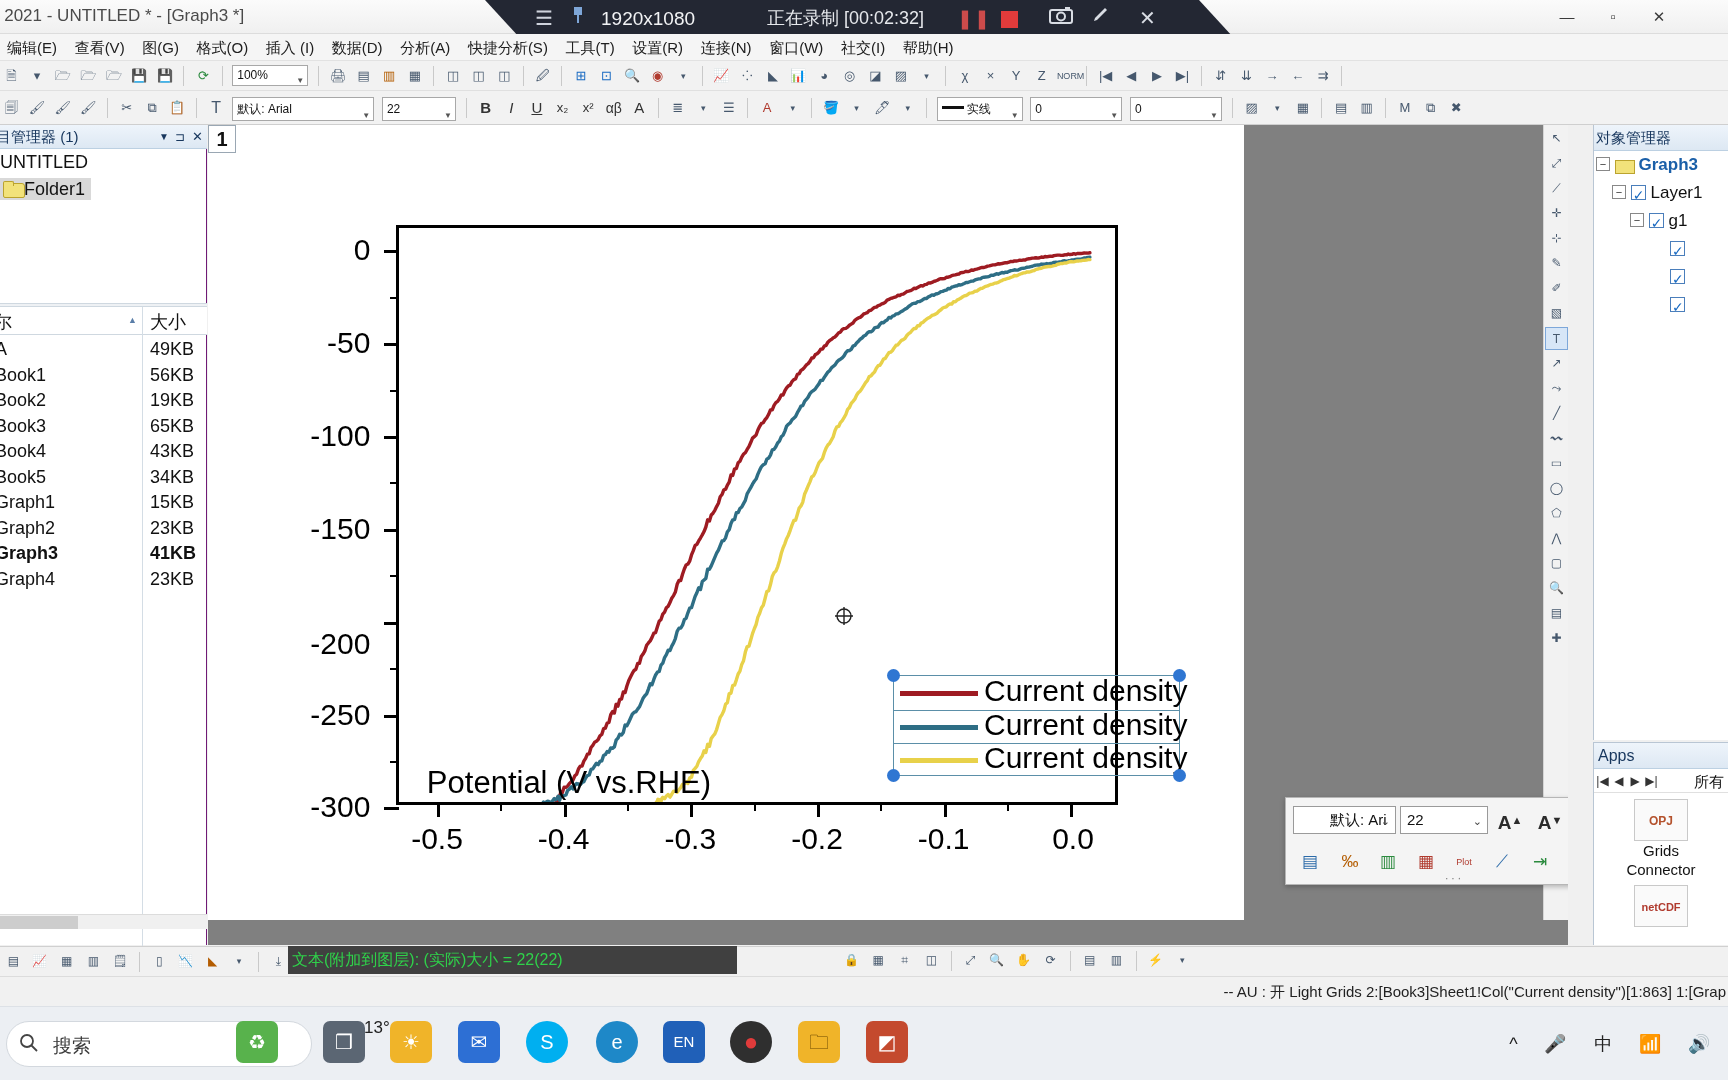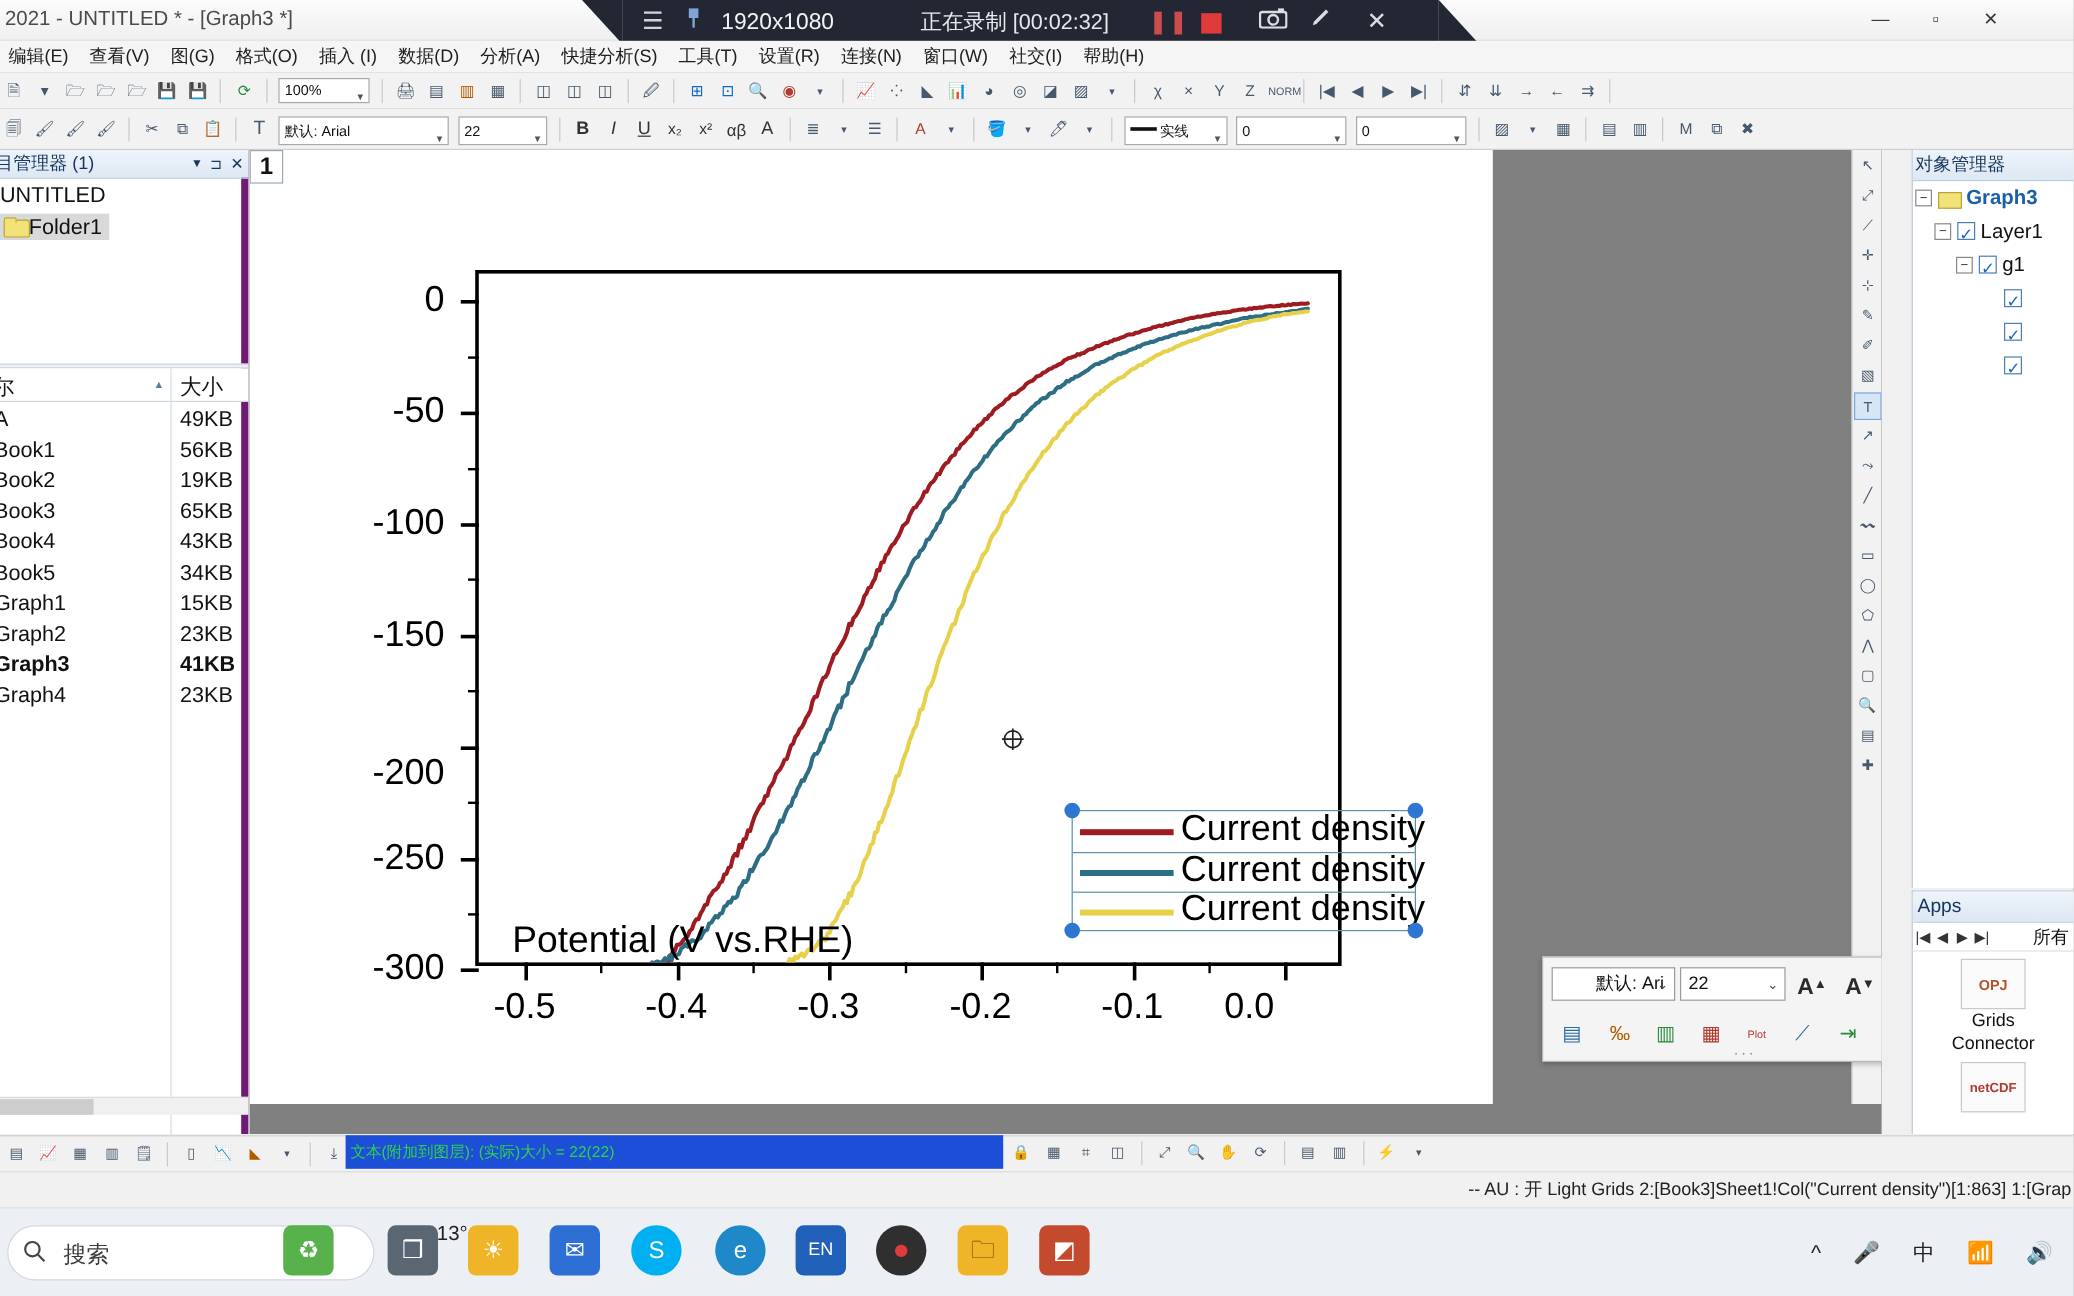--- a/index.html
+++ b/index.html
@@ -74,21 +74,21 @@
     background:#c9c9c9; vertical-align:top;}
   .tb-combo{
     display:inline-block; height:21px; margin:4px 2px 0 2px; vertical-align:top;
     border:1px solid #a8a8a8; background:#fff; font-size:12px;
     line-height:19px; padding:0 14px 0 4px; position:relative; color:#111;
   }
   .tb-combo .cv{ position:absolute; right:3px; top:5px; font-size:8px; color:#555;}
   
   #leftpanel{
     position:absolute; left:0; top:125px; width:207px; height:820px;
-    background:#fff; border-right:6px solid #701a75;
+    background:#fff; border-right:1px solid #701a75;
   }
   #lp-title{
     position:absolute; left:0; top:0; width:207px; height:24px;
     background:linear-gradient(#eef4fb,#dde8f3); border-bottom:1px solid #bcd0e2;
     font-size:15px; color:#17365d; line-height:24px; padding-left:0px;
   }
   #lp-title-text{position:absolute; left:-4px; top:0;}
   #lp-arrow{position:absolute; right:38px; top:0; font-size:10px;}
   #lp-pin{position:absolute; right:22px; top:0; font-size:12px;}
   #lp-close{position:absolute; right:4px; top:0; font-size:13px;}
@@ -224,22 +224,22 @@
   .app-name{ font-size:15px; color:#111; line-height:19px;}
   
   #bottombar{
     position:absolute; left:0; top:946px; width:1728px; height:30px;
     background:#f1f1f1; border-top:1px solid #d0d0d0;
   }
   #bb-left{ position:absolute; left:2px; top:0; height:30px;}
   .bb-btn{ display:inline-block; width:21px; height:23px; margin:3px 1px 0 1px;
     text-align:center; line-height:23px; font-size:12px; color:#46586d; vertical-align:top;}
   #statusmsg{
-    position:absolute; left:288px; top:946px; width:548px; height:28px;
-    background:#1d4ed8; color:#2fd14a; font-size:13px; line-height:28px; padding-left:4px;
+    position:absolute; left:288px; top:946px; width:449px; height:28px;
+    background:#404040; color:#2fd14a; font-size:16px; line-height:28px; padding-left:4px;
     white-space:nowrap; overflow:hidden;
   }
   #bb-right{ position:absolute; left:840px; top:946px; height:30px;}
   #statusline{
     position:absolute; left:0; top:976px; width:1728px; height:30px;
     background:#f1f1f1; border-top:1px solid #dcdcdc; font-size:15px; color:#222;
     line-height:30px; text-align:right; padding-right:2px; white-space:nowrap; overflow:hidden;
   }
   
   #taskbar{
@@ -550,21 +550,21 @@
       <div class="xtick" style="left:291.3px"></div>
       <div class="xlabel" style="left:291.3px">-0.3</div>
       <div class="xtick minor" style="left:354.6px"></div>
       <div class="xtick" style="left:418px"></div>
       <div class="xlabel" style="left:418px">-0.2</div>
       <div class="xtick minor" style="left:481.3px"></div>
       <div class="xtick" style="left:544.6px"></div>
       <div class="xlabel" style="left:544.6px">-0.1</div>
       <div class="xtick minor" style="left:608px"></div>
       <div class="xtick" style="left:671.3px"></div>
-      <div class="xlabel" style="left:642px">0.0</div>
+      <div class="xlabel" style="left:674px">0.0</div>
 
       <svg id="curves" width="716" height="574" viewBox="0 0 716 574" style="position:absolute;left:0;top:0;">
         <g id="curve-group">
             <path d="M690.88,24.76L689.08,25.12L687.29,25.07L685.49,24.85L683.70,25.23L681.90,25.47L680.11,25.33L678.32,25.43L676.52,26.23L674.73,25.62L672.93,26.38L671.14,26.53L669.34,26.02L667.55,26.90L665.75,26.77L663.96,27.26L662.17,27.42L660.37,27.13L658.58,27.12L656.78,27.41L654.99,27.66L653.19,28.42L651.40,28.15L649.60,28.45L647.81,28.90L646.02,28.51L644.22,29.41L642.43,28.98L640.63,29.74L638.84,30.10L637.04,29.77L635.25,30.02L633.45,30.17L631.66,30.47L629.86,30.72L628.07,31.06L626.28,31.95L624.48,31.94L622.69,32.38L620.89,32.18L619.10,32.70L617.30,33.03L615.51,32.85L613.71,33.62L611.92,33.43L610.13,34.05L608.33,34.71L606.54,34.79L604.74,35.02L602.95,35.50L601.15,35.94L599.36,35.75L597.56,36.30L595.77,36.87L593.97,36.85L592.18,37.30L590.39,37.81L588.59,38.10L586.80,38.90L585.00,39.51L583.21,39.46L581.41,39.99L579.62,40.52L577.82,41.15L576.03,41.44L574.24,42.30L572.44,42.03L570.65,43.09L568.85,43.64L567.06,43.32L565.26,44.04L563.47,44.55L561.67,44.73L559.88,46.01L558.09,46.28L556.29,46.90L554.50,47.16L552.70,47.63L550.91,48.67L549.11,49.24L547.32,49.27L545.52,50.53L543.73,50.72L541.93,50.66L540.14,51.19L538.35,52.25L536.55,52.99L534.76,53.47L532.96,54.45L531.17,55.06L529.37,55.02L527.58,56.39L525.78,56.65L523.99,58.00L522.20,57.59L520.40,58.49L518.61,59.47L516.81,60.49L515.02,60.27L513.22,61.79L511.43,62.67L509.63,63.14L507.84,63.48L506.05,64.85L504.25,66.16L502.46,66.34L500.66,67.59L498.87,67.09L497.07,68.93L495.28,69.27L493.48,70.03L491.69,70.36L489.89,71.41L488.10,72.07L486.31,74.23L484.51,75.34L482.72,75.96L480.92,77.18L479.13,77.59L477.33,79.10L475.54,79.42L473.74,80.74L471.95,82.26L470.16,82.60L468.36,84.56L466.57,85.27L464.77,85.78L462.98,87.85L461.18,89.39L459.39,89.96L457.59,90.99L455.80,92.34L454.01,94.96L452.21,96.15L450.42,97.29L448.62,99.18L446.83,100.33L445.03,100.60L443.24,101.60L441.44,104.09L439.65,104.76L437.85,107.02L436.06,108.95L434.27,109.77L432.47,111.39L430.68,112.49L428.88,114.20L427.09,117.40L425.29,118.12L423.50,121.12L421.70,121.19L419.91,124.05L418.12,125.81L416.32,126.61L414.53,129.73L412.73,130.03L410.94,133.35L409.14,135.66L407.35,136.90L405.55,139.36L403.76,141.25L401.96,142.34L400.17,145.74L398.38,146.38L396.58,150.99L394.79,151.67L392.99,153.59L391.20,157.09L389.40,157.90L387.61,159.93L385.81,162.96L384.02,167.07L382.23,166.99L380.43,170.78L378.64,173.41L376.84,174.66L375.05,177.37L373.25,181.81L371.46,181.86L369.66,186.27L367.87,189.55L366.08,191.64L364.28,194.69L362.49,195.27L360.69,198.27L358.90,201.96L357.10,207.05L355.31,208.63L353.51,210.12L351.72,214.54L349.92,218.58L348.13,221.47L346.34,224.74L344.54,226.03L342.75,229.11L340.95,233.24L339.16,234.83L337.36,240.49L335.57,240.81L333.77,247.42L331.98,247.01L330.19,254.16L328.39,257.07L326.60,261.26L324.80,261.95L323.01,266.53L321.21,268.81L319.42,275.30L317.62,278.60L315.83,282.33L314.04,285.19L312.24,287.04L310.45,292.89L308.65,291.88L306.86,299.00L305.06,303.53L303.27,306.91L301.47,310.02L299.68,312.93L297.88,316.36L296.09,317.47L294.30,322.63L292.50,326.93L290.71,333.10L288.91,336.08L287.12,336.94L285.32,340.98L283.53,346.28L281.73,352.51L279.94,352.56L278.15,356.26L276.35,364.10L274.56,367.60L272.76,370.20L270.97,374.59L269.17,378.16L267.38,379.76L265.58,384.04L263.79,386.09L261.99,391.49L260.20,393.16L258.41,398.79L256.61,404.55L254.82,405.08L253.02,409.40L251.23,412.85L249.43,414.95L247.64,417.25L245.84,422.96L244.05,426.10L242.26,428.53L240.46,435.33L238.67,435.40L236.87,441.28L235.08,442.47L233.28,445.41L231.49,448.96L229.69,452.79L227.90,458.08L226.11,464.50L224.31,463.99L222.52,471.06L220.72,471.41L218.93,478.18L217.13,476.18L215.34,485.15L213.54,483.64L211.75,486.70L209.95,494.42L208.16,495.12L206.37,500.11L204.57,500.71L202.78,506.47L200.98,507.78L199.19,511.58L197.39,513.35L195.60,514.25L193.80,517.30L192.01,519.46L190.22,525.79L188.42,526.12L186.63,530.39L184.83,533.19L183.04,538.08L181.24,538.08L179.45,540.99L177.65,546.16L175.86,547.76L174.07,551.92L172.27,553.61L170.48,555.37L168.68,558.06L166.89,559.36L165.09,559.32L163.30,564.62L162.85,564.99L162.40,563.71L161.95,564.23L161.50,564.88L161.06,567.73L160.61,567.32L160.16,571.83L159.71,572.11L159.26,570.87L158.81,568.83L158.36,571.14L157.91,575.51L157.47,575.16L157.02,574.00" fill="none" stroke="#9e1b22" stroke-width="3.4" stroke-linejoin="round" stroke-linecap="round"></path>
             <path d="M690.88,29.22L689.08,29.45L687.29,29.77L685.49,29.97L683.70,30.57L681.90,31.15L680.11,31.26L678.32,31.13L676.52,31.37L674.73,31.85L672.93,31.96L671.14,32.57L669.34,32.78L667.55,33.29L665.75,32.77L663.96,32.98L662.17,34.01L660.37,34.00L658.58,34.32L656.78,34.18L654.99,34.33L653.19,35.32L651.40,35.49L649.60,35.85L647.81,35.57L646.02,36.18L644.22,36.26L642.43,36.07L640.63,37.04L638.84,37.01L637.04,37.11L635.25,37.52L633.45,38.22L631.66,38.58L629.86,39.08L628.07,39.21L626.28,39.80L624.48,40.29L622.69,40.43L620.89,41.12L619.10,41.94L617.30,42.15L615.51,41.79L613.71,42.32L611.92,42.57L610.13,43.33L608.33,44.27L606.54,44.11L604.74,44.93L602.95,44.53L601.15,45.32L599.36,46.20L597.56,45.75L595.77,46.63L593.97,47.41L592.18,47.15L590.39,48.36L588.59,48.89L586.80,49.05L585.00,49.19L583.21,49.57L581.41,50.91L579.62,50.89L577.82,51.39L576.03,51.98L574.24,52.98L572.44,53.10L570.65,53.77L568.85,54.57L567.06,54.46L565.26,55.45L563.47,56.31L561.67,57.01L559.88,56.72L558.09,57.81L556.29,58.02L554.50,58.64L552.70,59.20L550.91,60.86L549.11,60.48L547.32,62.19L545.52,62.48L543.73,63.35L541.93,63.60L540.14,64.96L538.35,65.77L536.55,66.05L534.76,67.24L532.96,66.88L531.17,68.10L529.37,68.85L527.58,70.57L525.78,70.55L523.99,71.55L522.20,72.75L520.40,73.64L518.61,73.63L516.81,75.33L515.02,75.26L513.22,75.91L511.43,77.27L509.63,78.48L507.84,80.25L506.05,81.14L504.25,82.41L502.46,83.46L500.66,84.70L498.87,85.71L497.07,85.83L495.28,87.69L493.48,88.12L491.69,89.93L489.89,89.41L488.10,92.10L486.31,93.08L484.51,94.82L482.72,94.46L480.92,96.23L479.13,98.99L477.33,99.46L475.54,99.99L473.74,102.61L471.95,103.90L470.16,103.73L468.36,104.94L466.57,107.27L464.77,108.00L462.98,110.02L461.18,111.24L459.39,113.30L457.59,114.99L455.80,117.40L454.01,118.13L452.21,121.32L450.42,122.53L448.62,122.78L446.83,124.60L445.03,127.85L443.24,129.87L441.44,131.20L439.65,132.30L437.85,134.06L436.06,136.97L434.27,138.32L432.47,139.83L430.68,142.69L428.88,144.06L427.09,146.70L425.29,149.36L423.50,152.41L421.70,152.34L419.91,155.87L418.12,158.22L416.32,160.89L414.53,162.55L412.73,163.62L410.94,165.66L409.14,169.10L407.35,171.42L405.55,173.48L403.76,177.64L401.96,178.12L400.17,181.71L398.38,184.67L396.58,188.55L394.79,190.22L392.99,191.83L391.20,194.83L389.40,196.23L387.61,198.15L385.81,203.35L384.02,207.29L382.23,208.80L380.43,213.15L378.64,215.01L376.84,218.79L375.05,221.36L373.25,221.93L371.46,227.12L369.66,230.04L367.87,231.14L366.08,235.82L364.28,236.79L362.49,238.58L360.69,242.11L358.90,246.17L357.10,251.04L355.31,253.24L353.51,256.17L351.72,259.59L349.92,262.74L348.13,265.84L346.34,272.41L344.54,275.61L342.75,279.02L340.95,280.58L339.16,284.50L337.36,284.64L335.57,291.49L333.77,291.85L331.98,295.49L330.19,301.74L328.39,303.76L326.60,309.80L324.80,312.65L323.01,313.01L321.21,317.57L319.42,322.04L317.62,325.20L315.83,329.34L314.04,333.64L312.24,337.89L310.45,341.22L308.65,341.12L306.86,350.41L305.06,351.93L303.27,353.51L301.47,361.52L299.68,359.91L297.88,364.74L296.09,368.42L294.30,374.04L292.50,379.66L290.71,380.16L288.91,384.81L287.12,390.26L285.32,391.69L283.53,397.21L281.73,400.09L279.94,400.26L278.15,403.30L276.35,410.53L274.56,414.88L272.76,418.08L270.97,422.53L269.17,422.28L267.38,426.56L265.58,429.61L263.79,435.15L261.99,437.16L260.20,443.49L258.41,444.13L256.61,446.98L254.82,451.48L253.02,456.80L251.23,455.81L249.43,461.03L247.64,465.80L245.84,467.73L244.05,470.32L242.26,474.63L240.46,478.83L238.67,481.14L236.87,483.69L235.08,484.33L233.28,486.23L231.49,490.23L229.69,494.25L227.90,497.84L226.11,496.93L224.31,504.52L222.52,507.01L220.72,506.21L218.93,510.22L217.13,512.19L215.34,518.94L213.54,520.37L211.75,519.91L209.95,524.14L208.16,523.49L206.37,526.56L204.57,527.49L202.78,532.91L200.98,533.46L199.19,536.61L197.39,535.26L195.60,538.01L193.80,540.89L192.01,541.47L190.22,546.92L188.42,547.52L186.63,550.08L184.83,553.74L183.04,554.58L181.24,556.76L179.45,556.01L177.65,555.52L175.86,557.40L174.07,560.93L172.27,558.73L170.48,561.03L168.68,562.34L166.89,567.02L165.09,567.73L163.30,567.87L161.95,568.11L160.61,572.21L159.26,568.14L157.91,570.55L156.57,571.76L155.22,570.53L153.88,572.43L152.53,573.83L151.19,574.72L149.84,573.48L148.49,573.26L147.15,573.92L145.80,575.56L144.46,574.00" fill="none" stroke="#2e6e85" stroke-width="3.4" stroke-linejoin="round" stroke-linecap="round"></path>
             <path d="M690.88,31.62L689.08,31.55L687.29,32.13L685.49,32.23L683.70,32.42L681.90,32.70L680.11,32.93L678.32,32.94L676.52,33.46L674.73,33.87L672.93,33.70L671.14,33.74L669.34,34.18L667.55,34.97L665.75,34.91L663.96,35.44L662.17,35.41L660.37,36.01L658.58,36.24L656.78,37.38L654.99,37.62L653.19,38.14L651.40,38.50L649.60,38.54L647.81,38.76L646.02,39.00L644.22,39.40L642.43,40.21L640.63,40.47L638.84,41.01L637.04,41.41L635.25,42.52L633.45,42.90L631.66,43.58L629.86,44.01L628.07,43.88L626.28,44.70L624.48,44.87L622.69,45.53L620.89,46.24L619.10,47.07L617.30,47.82L615.51,47.53L613.71,48.75L611.92,49.32L610.13,50.15L608.33,50.49L606.54,51.25L604.74,51.58L602.95,52.60L601.15,53.20L599.36,54.34L597.56,55.02L595.77,55.12L593.97,56.11L592.18,56.32L590.39,57.00L588.59,57.95L586.80,58.34L585.00,59.21L583.21,60.33L581.41,60.54L579.62,61.76L577.82,63.04L576.03,63.21L574.24,64.48L572.44,64.82L570.65,65.11L568.85,66.45L567.06,67.48L565.26,67.88L563.47,68.96L561.67,70.32L559.88,71.21L558.09,72.10L556.29,73.89L554.50,73.82L552.70,76.16L550.91,75.89L549.11,76.95L547.32,78.76L545.52,79.28L543.73,79.99L541.93,81.77L540.14,83.00L538.35,84.96L536.55,86.15L534.76,86.85L532.96,87.44L531.17,89.11L529.37,89.93L527.58,91.20L525.78,92.51L523.99,94.43L522.20,95.05L520.40,97.81L518.61,97.68L516.81,100.61L515.02,100.56L513.22,102.26L511.43,104.46L509.63,105.58L507.84,107.52L506.05,110.34L504.25,111.69L502.46,112.43L500.66,114.51L498.87,116.81L497.07,117.26L495.28,119.68L493.48,122.53L491.69,124.16L489.89,124.71L488.10,127.44L486.31,130.34L484.51,131.07L482.72,134.54L480.92,137.27L479.13,137.71L477.33,140.20L475.54,144.04L473.74,145.65L471.95,147.98L470.16,148.58L468.36,152.61L466.57,154.70L464.77,157.56L462.98,160.45L461.18,163.18L459.39,164.53L457.59,167.24L455.80,171.19L454.01,173.37L452.21,175.45L450.42,179.54L448.62,181.41L446.83,186.46L445.03,189.69L443.24,192.59L441.44,194.58L439.65,198.46L437.85,198.86L436.06,202.47L434.27,208.59L432.47,211.97L430.68,215.19L428.88,217.01L427.09,220.17L425.29,224.72L423.50,230.46L421.70,232.69L419.91,234.80L418.12,239.28L416.32,244.24L414.53,247.77L412.73,248.94L410.94,253.81L409.14,257.90L407.35,262.24L405.55,266.30L403.76,274.16L401.96,277.89L400.17,280.06L398.38,286.25L396.58,292.27L394.79,292.52L392.99,297.10L391.20,302.32L389.40,307.16L387.61,310.68L385.81,315.86L384.02,319.97L382.23,325.55L380.43,333.00L378.64,338.83L376.84,343.14L375.05,344.85L373.25,348.55L371.46,356.56L369.66,362.91L367.87,363.29L366.08,370.47L364.28,377.20L362.49,379.68L360.69,385.23L358.90,389.17L357.10,396.52L355.31,400.73L353.51,405.62L351.72,412.07L349.92,418.19L348.13,418.62L346.34,424.08L344.54,432.73L342.75,436.39L340.95,443.11L339.16,446.00L337.36,451.83L335.57,457.11L333.77,457.32L331.98,465.24L330.19,465.64L328.39,474.74L326.60,476.08L324.80,482.83L323.01,486.62L321.21,489.32L319.42,495.36L317.62,501.54L315.83,505.84L314.04,507.98L312.24,510.47L310.45,518.37L308.65,516.33L306.86,524.51L305.06,522.68L303.27,528.00L301.47,530.51L299.68,533.51L297.88,538.25L296.09,540.43L294.30,542.31L292.50,549.23L290.71,549.89L288.91,555.61L287.12,553.80L285.32,555.87L283.53,556.42L281.73,559.60L279.94,561.80L278.15,564.27L276.35,563.34L274.56,563.19L272.76,566.25L270.97,569.12L269.17,566.51L267.38,568.09L265.58,570.65L263.79,569.25L263.34,569.89L262.89,570.47L262.44,572.61L261.99,572.92L261.55,574.45L261.10,572.88L260.65,573.98L260.20,571.74L259.75,573.04L259.30,575.08L258.85,571.21L258.41,573.56L257.96,573.69L257.51,574.00" fill="none" stroke="#e8d14a" stroke-width="3.4" stroke-linejoin="round" stroke-linecap="round"></path>
           </g>
       </svg>
 
       <div id="legend">

